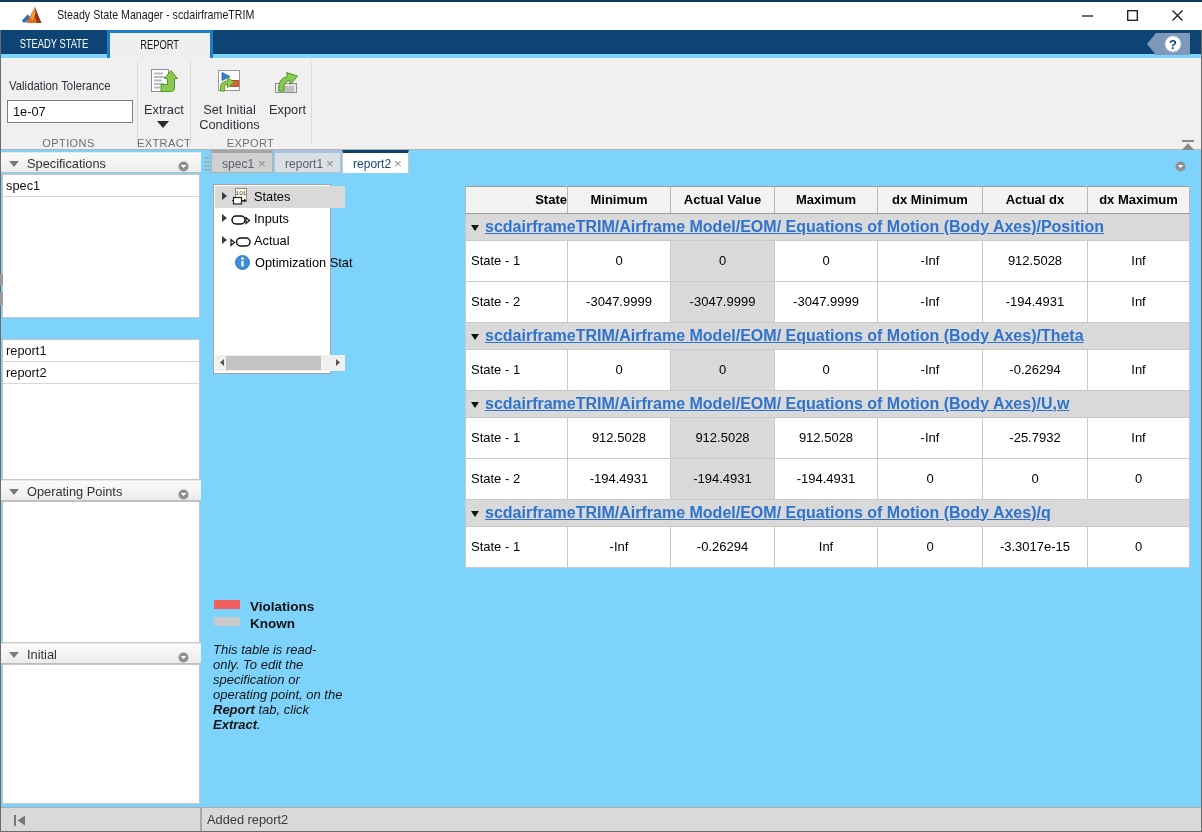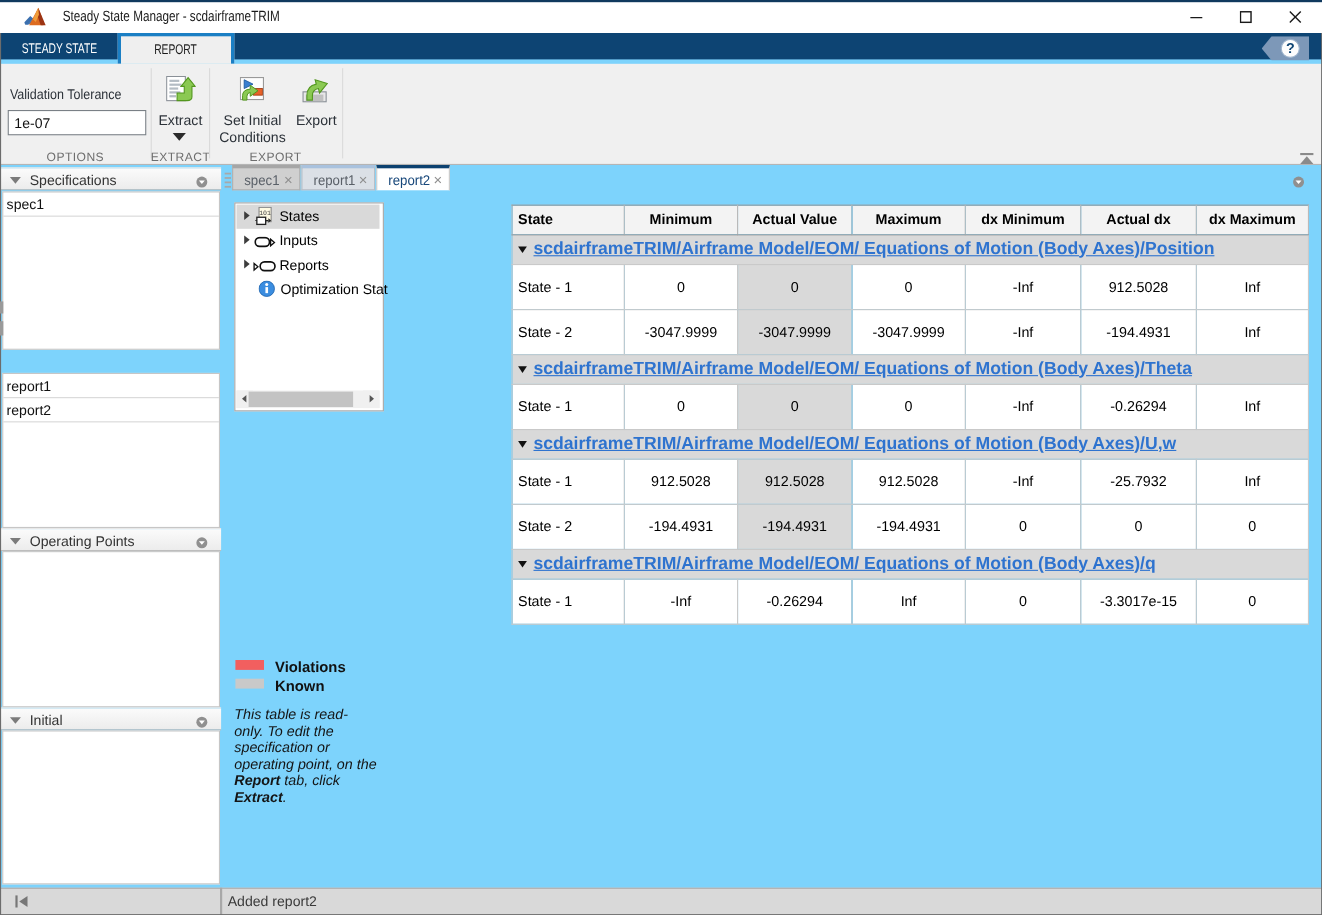--- a/index.html
+++ b/index.html
@@ -53,21 +53,21 @@
   #dt1{left:211px;width:62px;background:#d0d0d0;border:1px solid #b0b0b0;
        border-top:3px solid #a6a6a6;color:#5a6068;}
   #dt2{left:274px;width:67px;background:#dbe0e6;border:1px solid #b8bec6;
        border-top:3px solid #a9c2de;color:#5a6068;}
   #dt3{left:342px;width:67px;background:#fff;border:1px solid #c8c8c8;
        border-top:3px solid #0c4170;border-bottom:none;color:#17477a;}
   .doctab .n{position:absolute;left:10px;top:3px;display:inline-block;transform:scaleX(0.94);transform-origin:0 0;}
   .doctab .x{position:absolute;right:6px;top:2.5px;color:#8f8f8f;font-size:13.5px;}
 
   
-  #tree{left:213px;top:184px;width:136px;height:190px;background:#fff;border:1px solid #a5a5a5;}
+  #tree{left:213px;top:184px;width:118px;height:190px;background:#fff;border:1px solid #a5a5a5;}
   .trow{position:absolute;left:1px;width:130px;height:22px;font-size:12.8px;color:#000;}
   .trow .arr{position:absolute;left:7px;top:6px;width:0;height:0;
              border-top:4px solid transparent;border-bottom:4px solid transparent;
              border-left:5.5px solid #3c3c3c;}
   .trow .lbl{position:absolute;left:39px;top:3px;white-space:nowrap;}
   .trow .icon{position:absolute;}
   .hsb{position:absolute;left:1px;top:170px;width:130px;height:16px;background:#f0f0f0;}
   .hsb-btn{position:absolute;top:0;width:15px;height:16px;background:#f0f0f0;}
   .hsb-thumb{position:absolute;left:11px;top:1px;width:95px;height:14px;background:#c3c3c3;}
 
@@ -268,21 +268,21 @@
             <polygon points="15,2.5 15,8.5 18.5,5.5" fill="none" stroke="#111" stroke-width="1.2"></polygon>
           </svg></div>
       <div class="lbl">Inputs</div>
     </div>
     <div class="trow" style="top:45px;">
       <div class="arr"></div>
       <div class="icon" style="left:15px;top:6px;"><svg width="21" height="11" viewBox="0 0 21 11">
             <polygon points="1,2.5 1,8.5 4.5,5.5" fill="none" stroke="#111" stroke-width="1.2"></polygon>
             <rect x="6.5" y="1" width="13.5" height="8" rx="4" ry="4" fill="none" stroke="#111" stroke-width="1.5"></rect>
           </svg></div>
-      <div class="lbl">Reports</div>
+      <div class="lbl">Actual</div>
     </div>
     <div class="trow" style="top:67px;">
       <div class="icon" style="left:20px;top:3px;"><svg width="15" height="15" viewBox="0 0 15 15">
             <circle cx="7.5" cy="7.5" r="7" fill="#3b8de0"></circle>
             <circle cx="7.5" cy="7.5" r="7" fill="none" stroke="#2268b2" stroke-width="0.8"></circle>
             <rect x="6.3" y="6" width="2.4" height="5.5" fill="#fff"></rect>
             <circle cx="7.5" cy="3.6" r="1.4" fill="#fff"></circle>
           </svg></div>
       <div class="lbl" style="left:40px;">Optimization Stat</div>
     </div>
@@ -302,21 +302,21 @@
       <col style="width:102px">
         <col style="width:103px">
         <col style="width:104px">
       <col style="width:103px">
         <col style="width:105px">
         <col style="width:105px">
       <col style="width:102px">
     </colgroup>
     <tbody>
         <tr>
-      <th class="first" style="text-align:left;">State</th>
+      <th class="first" style="text-align:right;">State</th>
           <th>Minimum</th>
           <th>Actual Value</th>
       <th>Maximum</th>
           <th>dx Minimum</th>
           <th>Actual dx</th>
           <th>dx Maximum</th>
     </tr>
     <tr>
           <td class="grp" colspan="7"><span class="gtri"></span><a>scdairframeTRIM/Airframe Model/EOM/ Equations of Motion (Body Axes)/Position</a></td>
         </tr>

